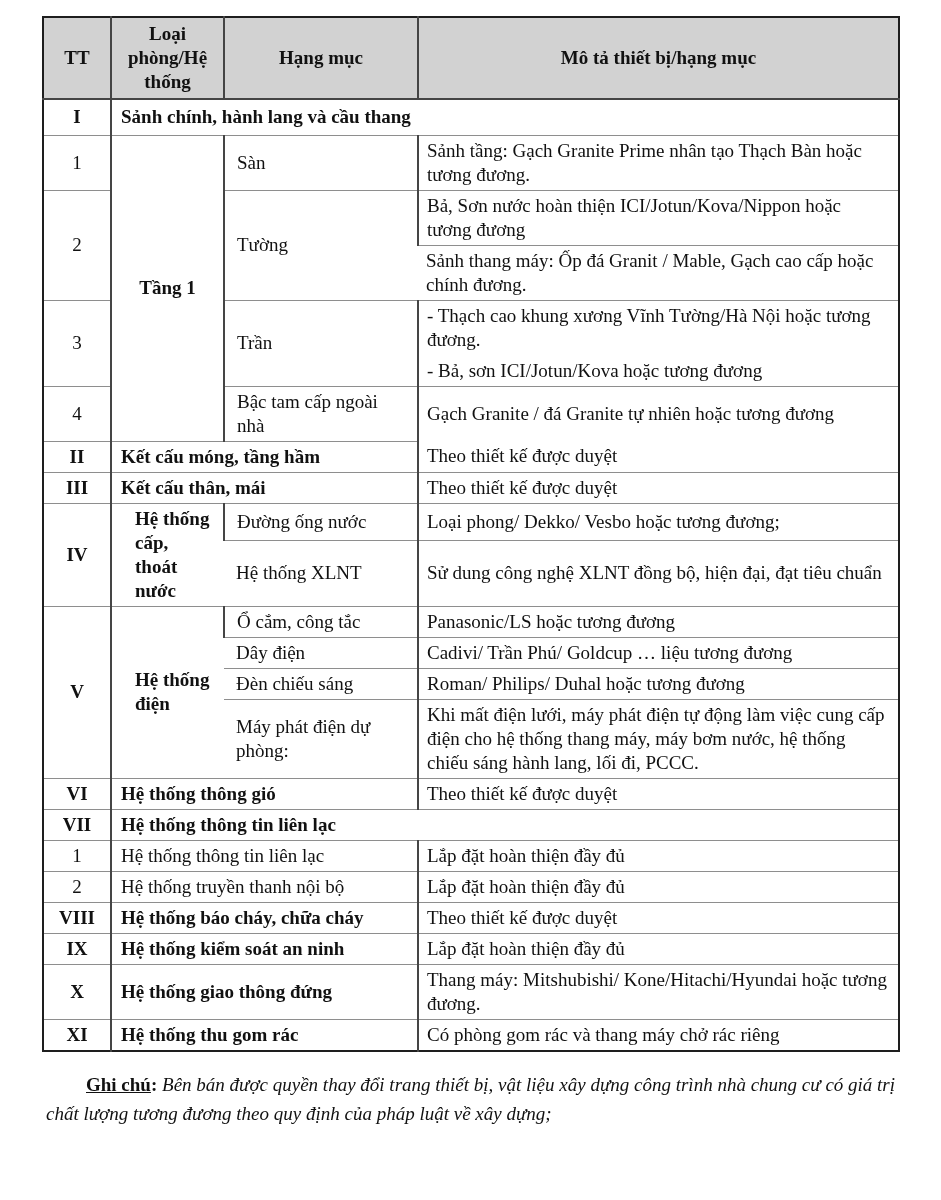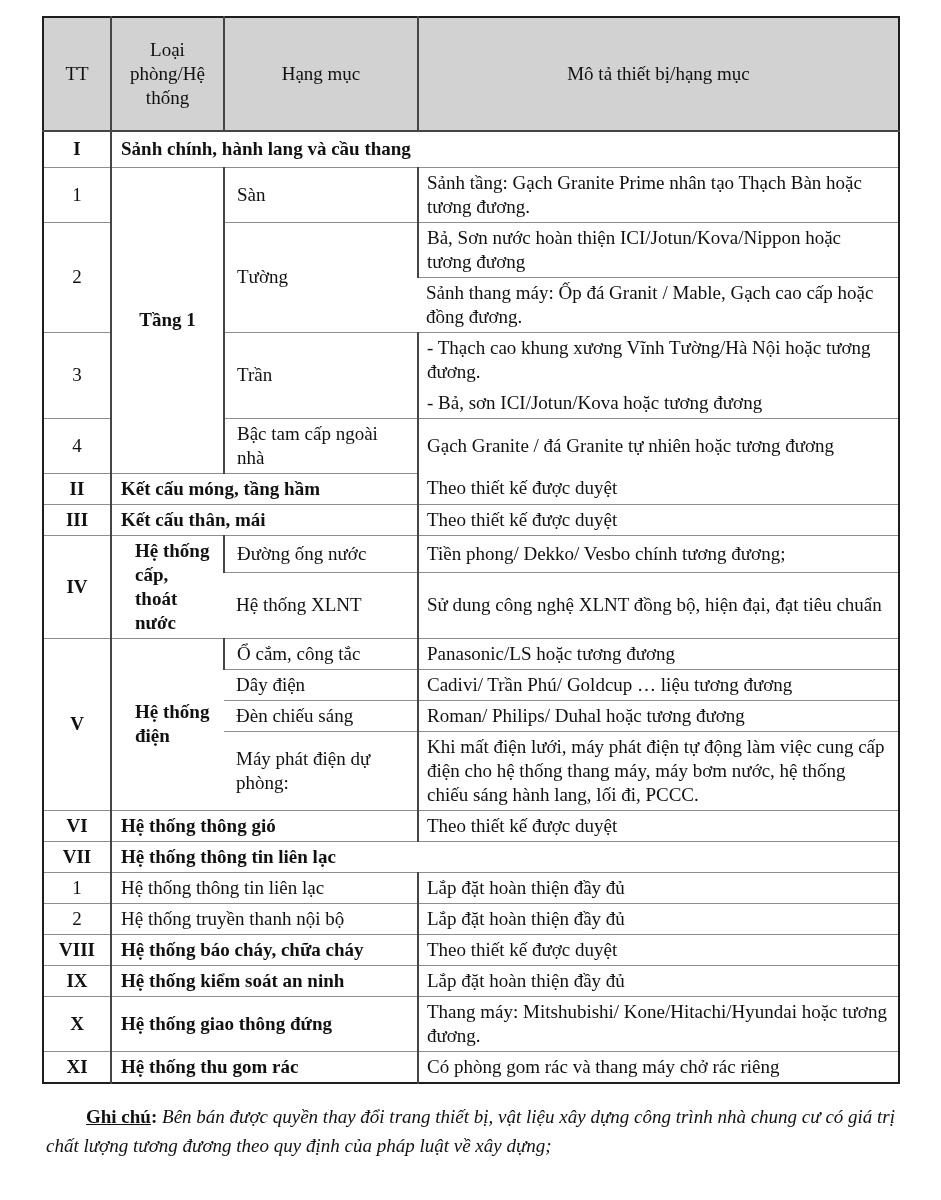--- a/index.html
+++ b/index.html
@@ -42,25 +42,25 @@
   col.c-desc{width:481px;}
   th,td{
     border-top:1px solid var(--border-light);
     border-left:2px solid var(--border-mid);
     vertical-align:middle;
     padding:3px 8px;
   }
   th:first-child,td:first-child{border-left:none;}
   thead th{
     background:var(--header-bg);
-    font-weight:normal;
+    font-weight:bold;
     text-align:center;
     border-bottom:2px solid var(--border-mid);
     height:80px;
-    padding:20px 4px;
+    padding:4px 4px;
   }
   .pre{white-space:pre-line;}
   td.tt{text-align:center;}
   td.bold,.bold{font-weight:bold;}
   td.group{text-align:center;font-weight:bold;}
   td.group-left{font-weight:bold;padding-left:23px;}
   td.cat{padding-left:12px;}
   td.desc{padding-left:8px;}
   td.label{padding-left:9px;}
   td.notop{border-top:hidden;}
@@ -118,21 +118,21 @@
         <td class="cat">Sàn</td>
         <td class="desc">Sảnh tầng: Gạch Granite Prime nhân tạo Thạch Bàn hoặc tương đương.</td>
       </tr>
 
       <tr class="h-2line">
         <td class="tt" rowspan="2">2</td>
         <td class="cat" rowspan="2">Tường</td>
         <td class="desc">Bả, Sơn nước hoàn thiện ICI/Jotun/Kova/Nippon hoặc tương đương</td>
       </tr>
       <tr class="h-2line">
-        <td class="desc">Sảnh thang máy: Ốp đá Granit / Mable, Gạch cao cấp hoặc đồng đương.</td>
+        <td class="desc">Sảnh thang máy: Ốp đá Granit / Mable, Gạch cao cấp hoặc chính đương.</td>
       </tr>
 
       <tr>
         <td class="tt">3</td>
         <td class="cat">Trần</td>
         <td class="desc">
           <div class="para">- Thạch cao khung xương Vĩnh Tường/Hà Nội hoặc tương đương.</div>
           <div class="para">- Bả, sơn ICI/Jotun/Kova hoặc tương đương</div>
         </td>
       </tr>
@@ -152,21 +152,21 @@
       <tr class="h-single">
         <td class="tt bold">III</td>
         <td class="label bold" colspan="2">Kết cấu thân, mái</td>
         <td class="desc">Theo thiết kế được duyệt</td>
       </tr>
 
       <tr class="h-single">
         <td class="tt bold" rowspan="2">IV</td>
         <td class="group-left" rowspan="2">Hệ thống cấp, thoát nước</td>
         <td class="cat">Đường ống nước</td>
-        <td class="desc">Tiền phong/ Dekko/ Vesbo chính tương đương;</td>
+        <td class="desc">Loại phong/ Dekko/ Vesbo hoặc tương đương;</td>
       </tr>
       <tr class="h-2line">
         <td class="cat">Hệ thống XLNT</td>
         <td class="desc">Sử dung công nghệ XLNT đồng bộ, hiện đại, đạt tiêu chuẩn</td>
       </tr>
 
       <tr class="h-single">
         <td class="tt bold" rowspan="4">V</td>
         <td class="group-left" rowspan="4">Hệ thống điện</td>
         <td class="cat">Ổ cắm, công tắc</td>

